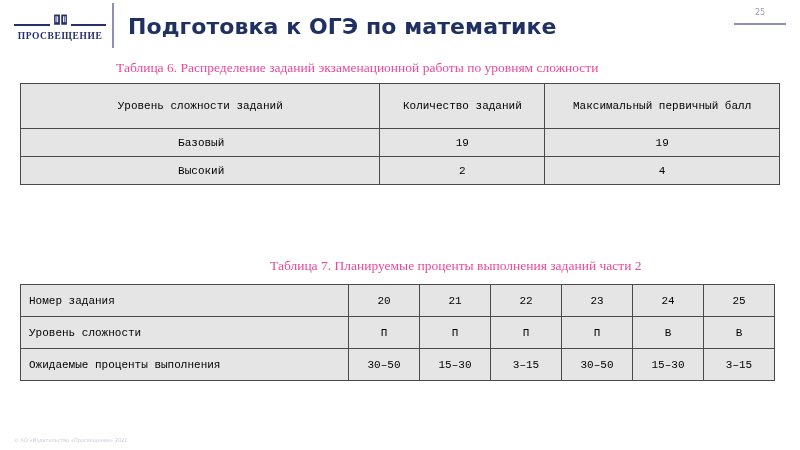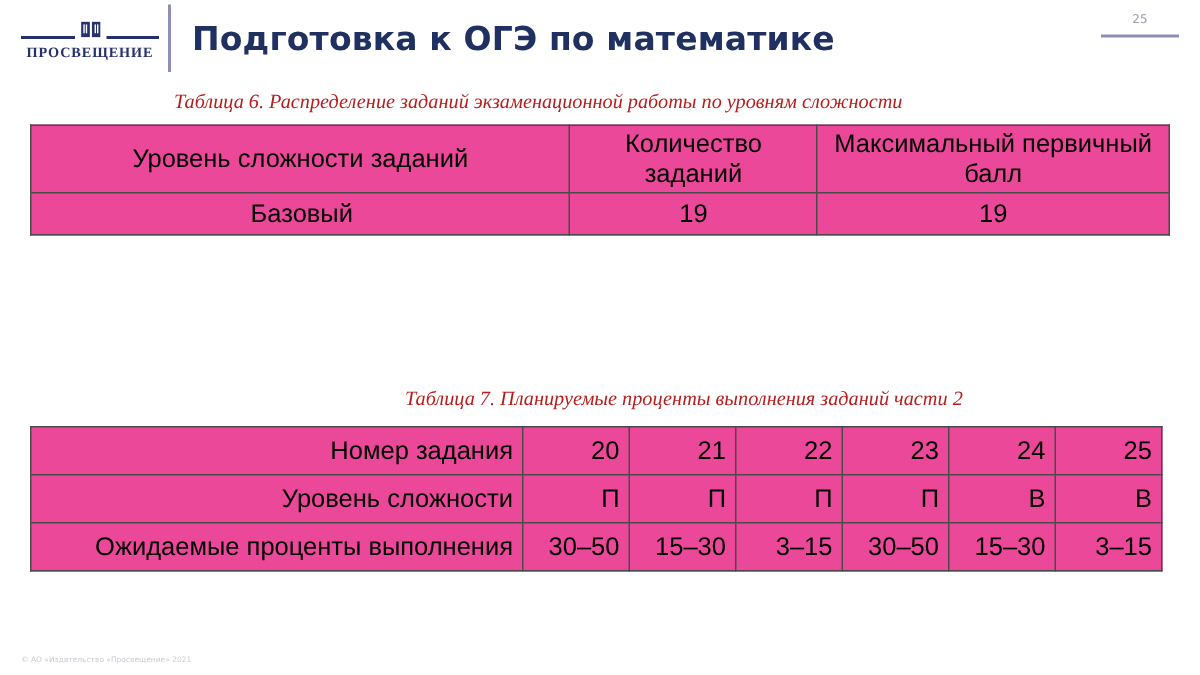--- a/index.html
+++ b/index.html
@@ -97,36 +97,35 @@
     margin-top: 6px;
     height: 1.5px;
     background: #8e8fb8;
     width: 52px;
   }
 
   
   .caption {
     position: absolute;
     font-family: "Liberation Serif", serif;
-    font-style: italic;
     font-size: 13.5px;
-    color: #b91c1c;
+    color: #ec4899;
     white-space: nowrap;
   }
   #caption-6 { left: 116px; top: 60px; }
   #caption-7 { left: 270px; top: 258px; }
 
   
   table.doc-table {
     position: absolute;
     border-collapse: collapse;
-    font-family: Liberation Sans, sans-serif;
-    font-size: 17px;
+    font-family: Liberation Mono, monospace;
+    font-size: 11px;
     color: #000;
-    background: #ec4899;
+    background: #e5e5e5;
   }
   table.doc-table td, table.doc-table th {
     border: 1px solid #4a4a4a;
     padding: 2px 6px;
     font-weight: normal;
     vertical-align: middle;
   }
   #table-6 {
     left: 20px;
     top: 83px;
@@ -139,22 +138,22 @@
   #table-6 .num-cell { height: 23px; }
   #table-6 col.c1 { width: 360px; }
   #table-6 col.c2 { width: 165px; }
   #table-6 col.c3 { width: 235px; }
 
   #table-7 {
     left: 20px;
     top: 284px;
     width: 755px;
   }
-  #table-7 td { text-align: right; height: 27px; }
-  #table-7 td.lbl { text-align: right; padding-left: 8px; }
+  #table-7 td { text-align: center; height: 27px; }
+  #table-7 td.lbl { text-align: left; padding-left: 8px; }
   #table-7 col.k1 { width: 328px; }
   #table-7 col.kn { width: 71px; }
 
   
   .footer-copy {
     position: absolute;
     left: 14px;
     bottom: 7px;
     font-family: "DejaVu Sans", sans-serif;
     font-size: 5px;
@@ -208,20 +207,25 @@
       <th class="hdr-cell">Количество заданий</th>
       <th class="hdr-cell">Максимальный первичный балл</th>
     </tr>
   </thead>
   <tbody>
     <tr>
       <td class="row-label">Базовый</td>
       <td class="num-cell">19</td>
       <td class="num-cell">19</td>
     </tr>
+    <tr>
+      <td class="row-label">Высокий</td>
+      <td class="num-cell">2</td>
+      <td class="num-cell">4</td>
+    </tr>
   </tbody>
 </table>
 
 <div class="caption" id="caption-7">Таблица 7. Планируемые проценты выполнения заданий части 2</div>
 
 <table class="doc-table" id="table-7">
   <colgroup>
     <col class="k1">
       <col class="kn">
       <col class="kn">

